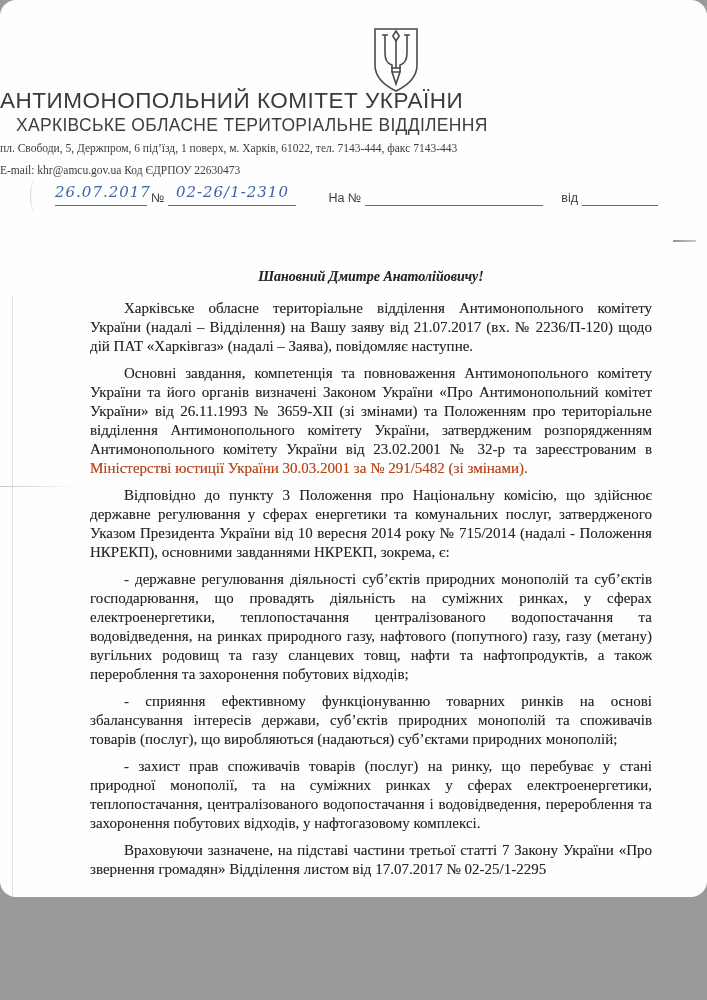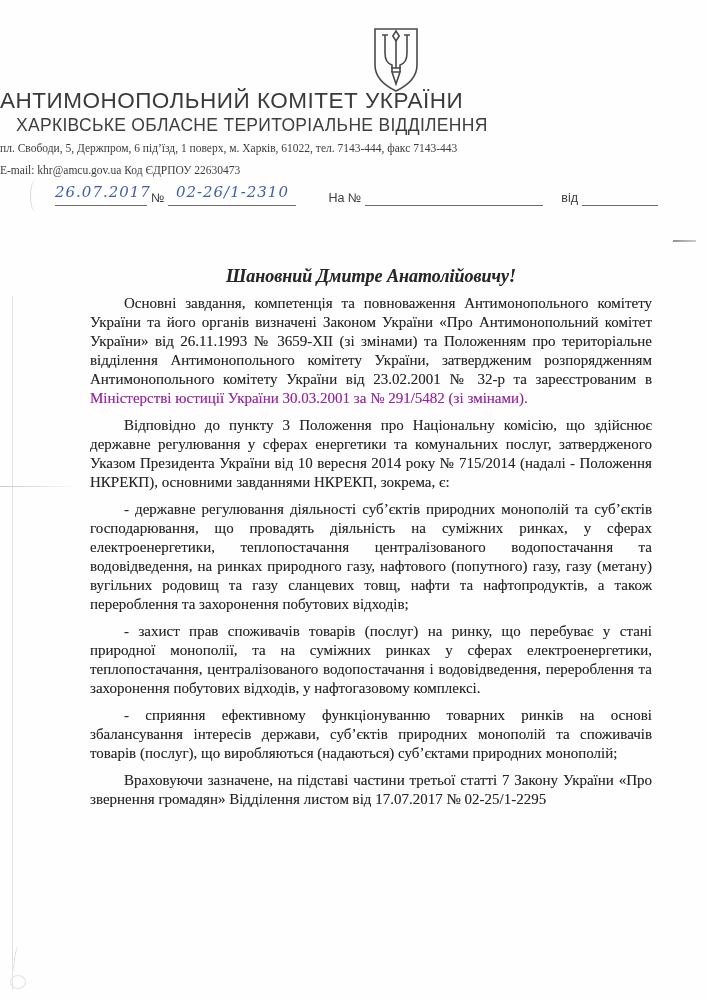--- a/index.html
+++ b/index.html
@@ -1,23 +1,24 @@
 <!DOCTYPE html>
 <html lang="uk"><head>
 <meta charset="utf-8">
 <style>
   html,body { margin:0; padding:0; background:#9a9a9a; }
   .page {
     position: relative;
-    width: 707px; height: 1000px;
+    width: 707px; height: 897px;
     margin: 0 auto;
     background: #fefefe;
     overflow: hidden;
     color: #262626;
     font-family: "Liberation Serif", serif;
+    border-radius: 16px;
   }
   .emblem { position:absolute; left: 371px; top: 27px; width: 50px; height: 66px; }
   .org-name {
     position:absolute; left:0; top: 88px; width:707px;
     font-family: "Liberation Sans", sans-serif;
     font-size: 22.5px; letter-spacing: 0.5px; color:#3a3a3a; font-weight: 400;
   }
   .division {
     position:absolute; left:0; top: 115px; width:707px;
     font-family: "Liberation Sans", sans-serif;
@@ -67,24 +68,24 @@
   .speck2 { position:absolute; left: 10px; top: 975px; width: 14px; height: 12px;
     border: 1px solid #e2e2e2; border-radius: 50%; }
 
   
   .content {
     position:absolute; left: 90px; top: 255px; width: 562px;
     font-size: 15px; line-height: 19px;
     text-shadow: 0 0 0.5px rgba(40,40,40,0.4);
   }
   .city-line { margin-left: 320px; font-style: italic; color:#3f4147; }
-  .salutation { text-align: center; margin-top: 12px; font-weight: bold; font-style: italic; font-size: 18px; }
+  .salutation { text-align: center; margin-top: 12px; font-weight: bold; font-style: italic; font-size: 14px; }
   .content p { margin: 8px 0 0 0; text-align: justify; text-indent: 34px; }
   .content p.first { margin-top: 13px; }
-  .faded { color: #a21caf; }
+  .faded { color: #c2410c; }
 </style>
 </head>
 <body>
 
 <div class="page">
 
   <div class="emblem">
     <svg viewBox="0 0 50 66" width="50" height="66">
       <g fill="none" stroke="#4a4a4a" stroke-width="1.6">
         <path d="M4,2 H46 V38 Q46,54 25,64 Q4,54 4,38 Z"></path>
@@ -115,22 +116,23 @@
   <div class="right-dash"></div>
   <div class="left-scanline"></div>
   <div class="margin-dash"></div>
   <div class="bracket-mark"></div>
   <div class="speck1"></div>
   <div class="speck2"></div>
 
   <div class="content">
     <div class="salutation">Шановний Дмитре Анатолійовичу!</div>
 
+    <p class="first"><span>Харківське обласне територіальне відділення Антимонопольного комітету України (надалі – Відділення) на Вашу заяву від 21.07.2017 (вх. № 2236/П-120) щодо дій ПАТ «Харківгаз» (надалі – Заява), повідомляє наступне.</span></p>
     <p><span>Основні завдання, компетенція та повноваження Антимонопольного комітету України та його органів визначені Законом України «Про Антимонопольний комітет України» від 26.11.1993 № 3659-XII (зі змінами) та Положенням про територіальне відділення Антимонопольного комітету України, затвердженим розпорядженням Антимонопольного комітету України від 23.02.2001 № 32-р та зареєстрованим в</span>
       <span class="faded">Міністерстві юстиції України 30.03.2001 за № 291/5482 (зі змінами).</span></p>
     <p><span>Відповідно до пункту 3 Положення про Національну комісію, що здійснює державне регулювання у сферах енергетики та комунальних послуг, затвердженого Указом Президента України від 10 вересня 2014 року № 715/2014 (надалі - Положення НКРЕКП), основними  завданнями НКРЕКП, зокрема, є:</span></p>
     <p><span>- державне регулювання діяльності суб’єктів природних монополій та суб’єктів господарювання, що провадять діяльність на суміжних ринках, у сферах електроенергетики, теплопостачання централізованого водопостачання та водовідведення, на ринках природного газу, нафтового (попутного) газу, газу (метану) вугільних родовищ та газу сланцевих товщ, нафти та нафтопродуктів, а також перероблення та захоронення побутових відходів;</span></p>
+    <p><span>- сприяння ефективному функціонуванню товарних ринків на основі збалансування інтересів держави, суб’єктів природних монополій та споживачів товарів (послуг), що виробляються (надаються) суб’єктами природних монополій;</span></p>
     <p><span>- захист прав споживачів товарів (послуг) на ринку, що перебуває у стані природної монополії, та на суміжних ринках у сферах електроенергетики, теплопостачання, централізованого водопостачання і водовідведення, перероблення та захоронення побутових відходів, у нафтогазовому комплексі.</span></p>
-    <p><span>- сприяння ефективному функціонуванню товарних ринків на основі збалансування інтересів держави, суб’єктів природних монополій та споживачів товарів (послуг), що виробляються (надаються) суб’єктами природних монополій;</span></p>
     <p><span>Враховуючи зазначене, на підставі частини третьої статті 7 Закону України «Про звернення громадян» Відділення листом від 17.07.2017  №  02-25/1-2295</span></p>
   </div>
 
 </div>
 
 </body></html>

